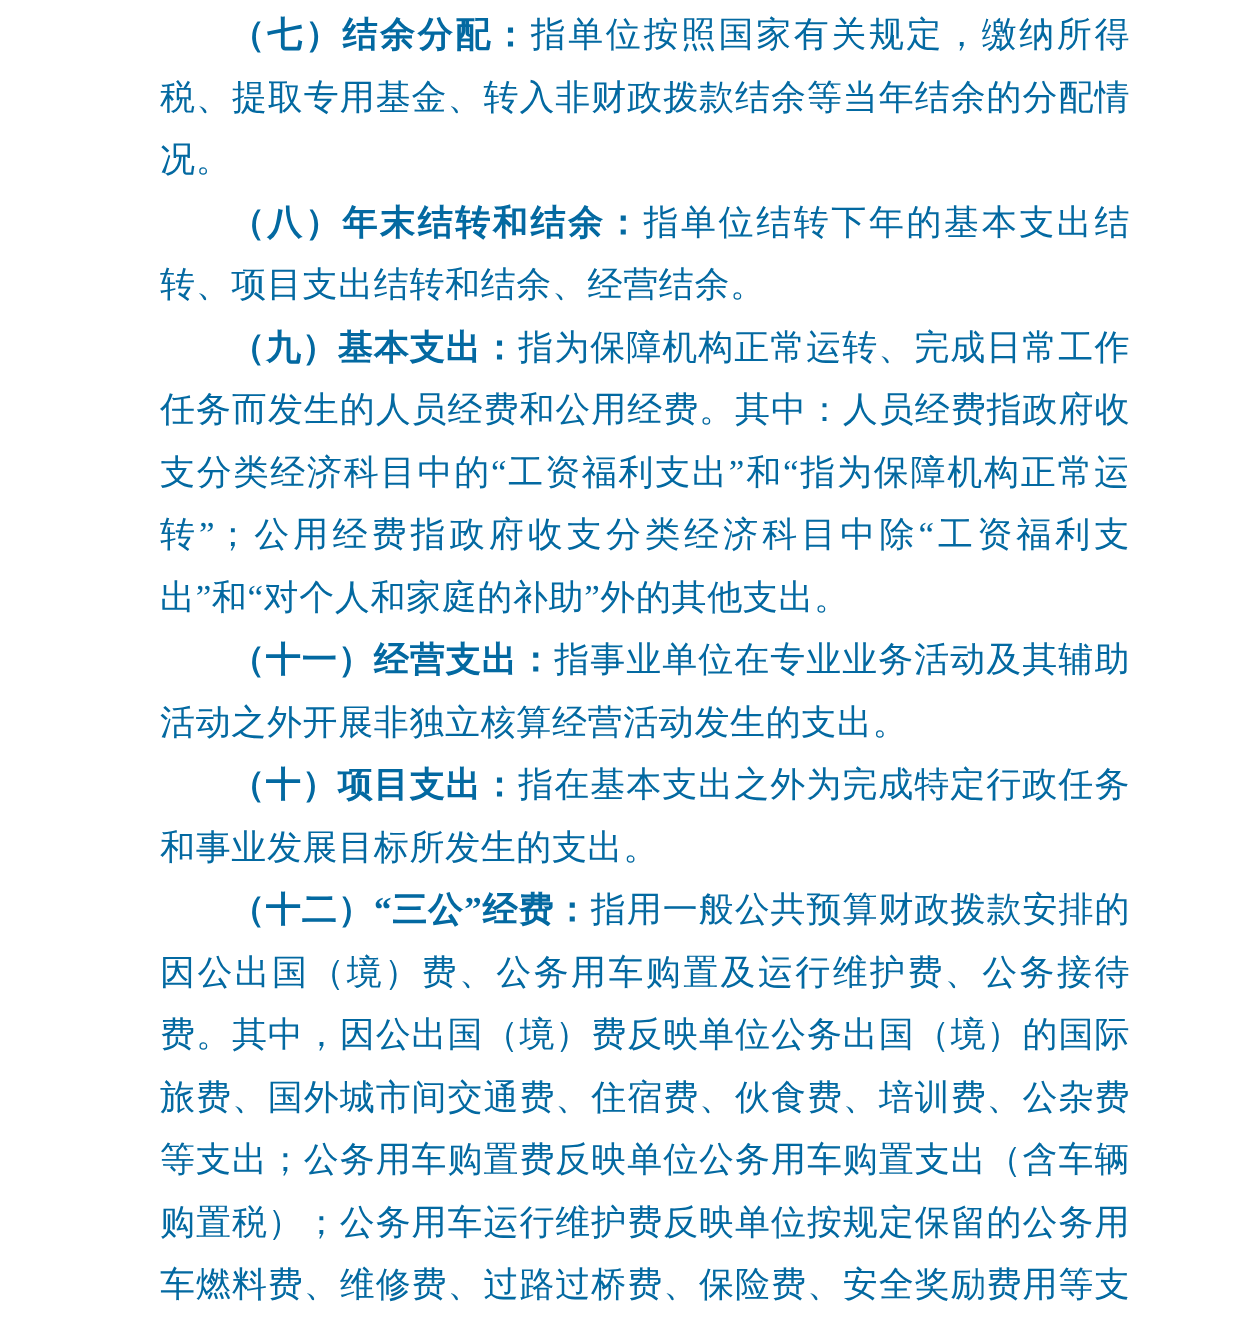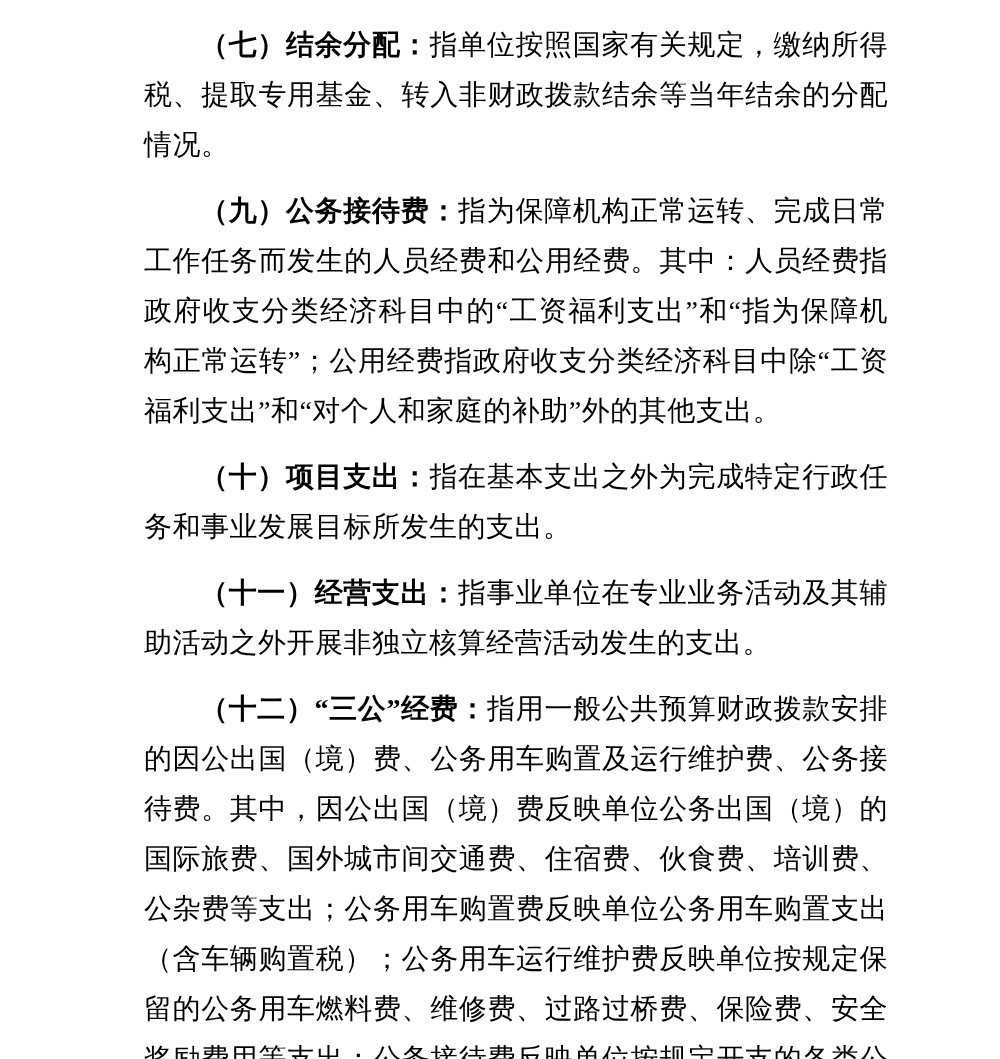--- a/index.html
+++ b/index.html
@@ -13,46 +13,47 @@
     overflow: hidden;
     position: relative;
   }
   .doc {
     position: absolute;
     left: 128px;
     top: 4px;
     width: 776px;
   }
   .para {
-    margin: 16px;
+    margin: 0;
     padding: 0;
     text-indent: 2em;
     font-family: "Liberation Serif", "DejaVu Serif", serif;
     font-size: 28px;
     line-height: 50px;
-    color: #000000;
+    color: #0369a1;
     text-align: justify;
     letter-spacing: 0.5px;
   }
   .para-label {
     font-weight: bold;
   }
   .para-body {
     font-weight: normal;
   }
 </style>
 </head>
 <body>
 
 <div class="doc">
 
   <p class="para"><span class="para-label">（七）结余分配：</span><span class="para-body">指单位按照国家有关规定，缴纳所得税、提取专用基金、转入非财政拨款结余等当年结余的分配情况。</span></p>
 
+  <p class="para"><span class="para-label">（八）年末结转和结余：</span><span class="para-body">指单位结转下年的基本支出结转、项目支出结转和结余、经营结余。</span></p>
 
-  <p class="para"><span class="para-label">（九）公务接待费：</span><span class="para-body">指为保障机构正常运转、完成日常工作任务而发生的人员经费和公用经费。其中：人员经费指政府收支分类经济科目中的“工资福利支出”和“指为保障机构正常运转”；公用经费指政府收支分类经济科目中除“工资福利支出”和“对个人和家庭的补助”外的其他支出。</span></p>
+  <p class="para"><span class="para-label">（九）基本支出：</span><span class="para-body">指为保障机构正常运转、完成日常工作任务而发生的人员经费和公用经费。其中：人员经费指政府收支分类经济科目中的“工资福利支出”和“指为保障机构正常运转”；公用经费指政府收支分类经济科目中除“工资福利支出”和“对个人和家庭的补助”外的其他支出。</span></p>
+
+  <p class="para"><span class="para-label">（十一）经营支出：</span><span class="para-body">指事业单位在专业业务活动及其辅助活动之外开展非独立核算经营活动发生的支出。</span></p>
 
   <p class="para"><span class="para-label">（十）项目支出：</span><span class="para-body">指在基本支出之外为完成特定行政任务和事业发展目标所发生的支出。</span></p>
-
-  <p class="para"><span class="para-label">（十一）经营支出：</span><span class="para-body">指事业单位在专业业务活动及其辅助活动之外开展非独立核算经营活动发生的支出。</span></p>
 
   <p class="para"><span class="para-label">（十二）“三公”经费：</span><span class="para-body">指用一般公共预算财政拨款安排的因公出国（境）费、公务用车购置及运行维护费、公务接待费。其中，因公出国（境）费反映单位公务出国（境）的国际旅费、国外城市间交通费、住宿费、伙食费、培训费、公杂费等支出；公务用车购置费反映单位公务用车购置支出（含车辆购置税）；公务用车运行维护费反映单位按规定保留的公务用车燃料费、维修费、过路过桥费、保险费、安全奖励费用等支出；公务接待费反映单位按规定开支的各类公务接待（含外宾接待）支出。</span></p>
 
 </div>
 
 </body></html>

